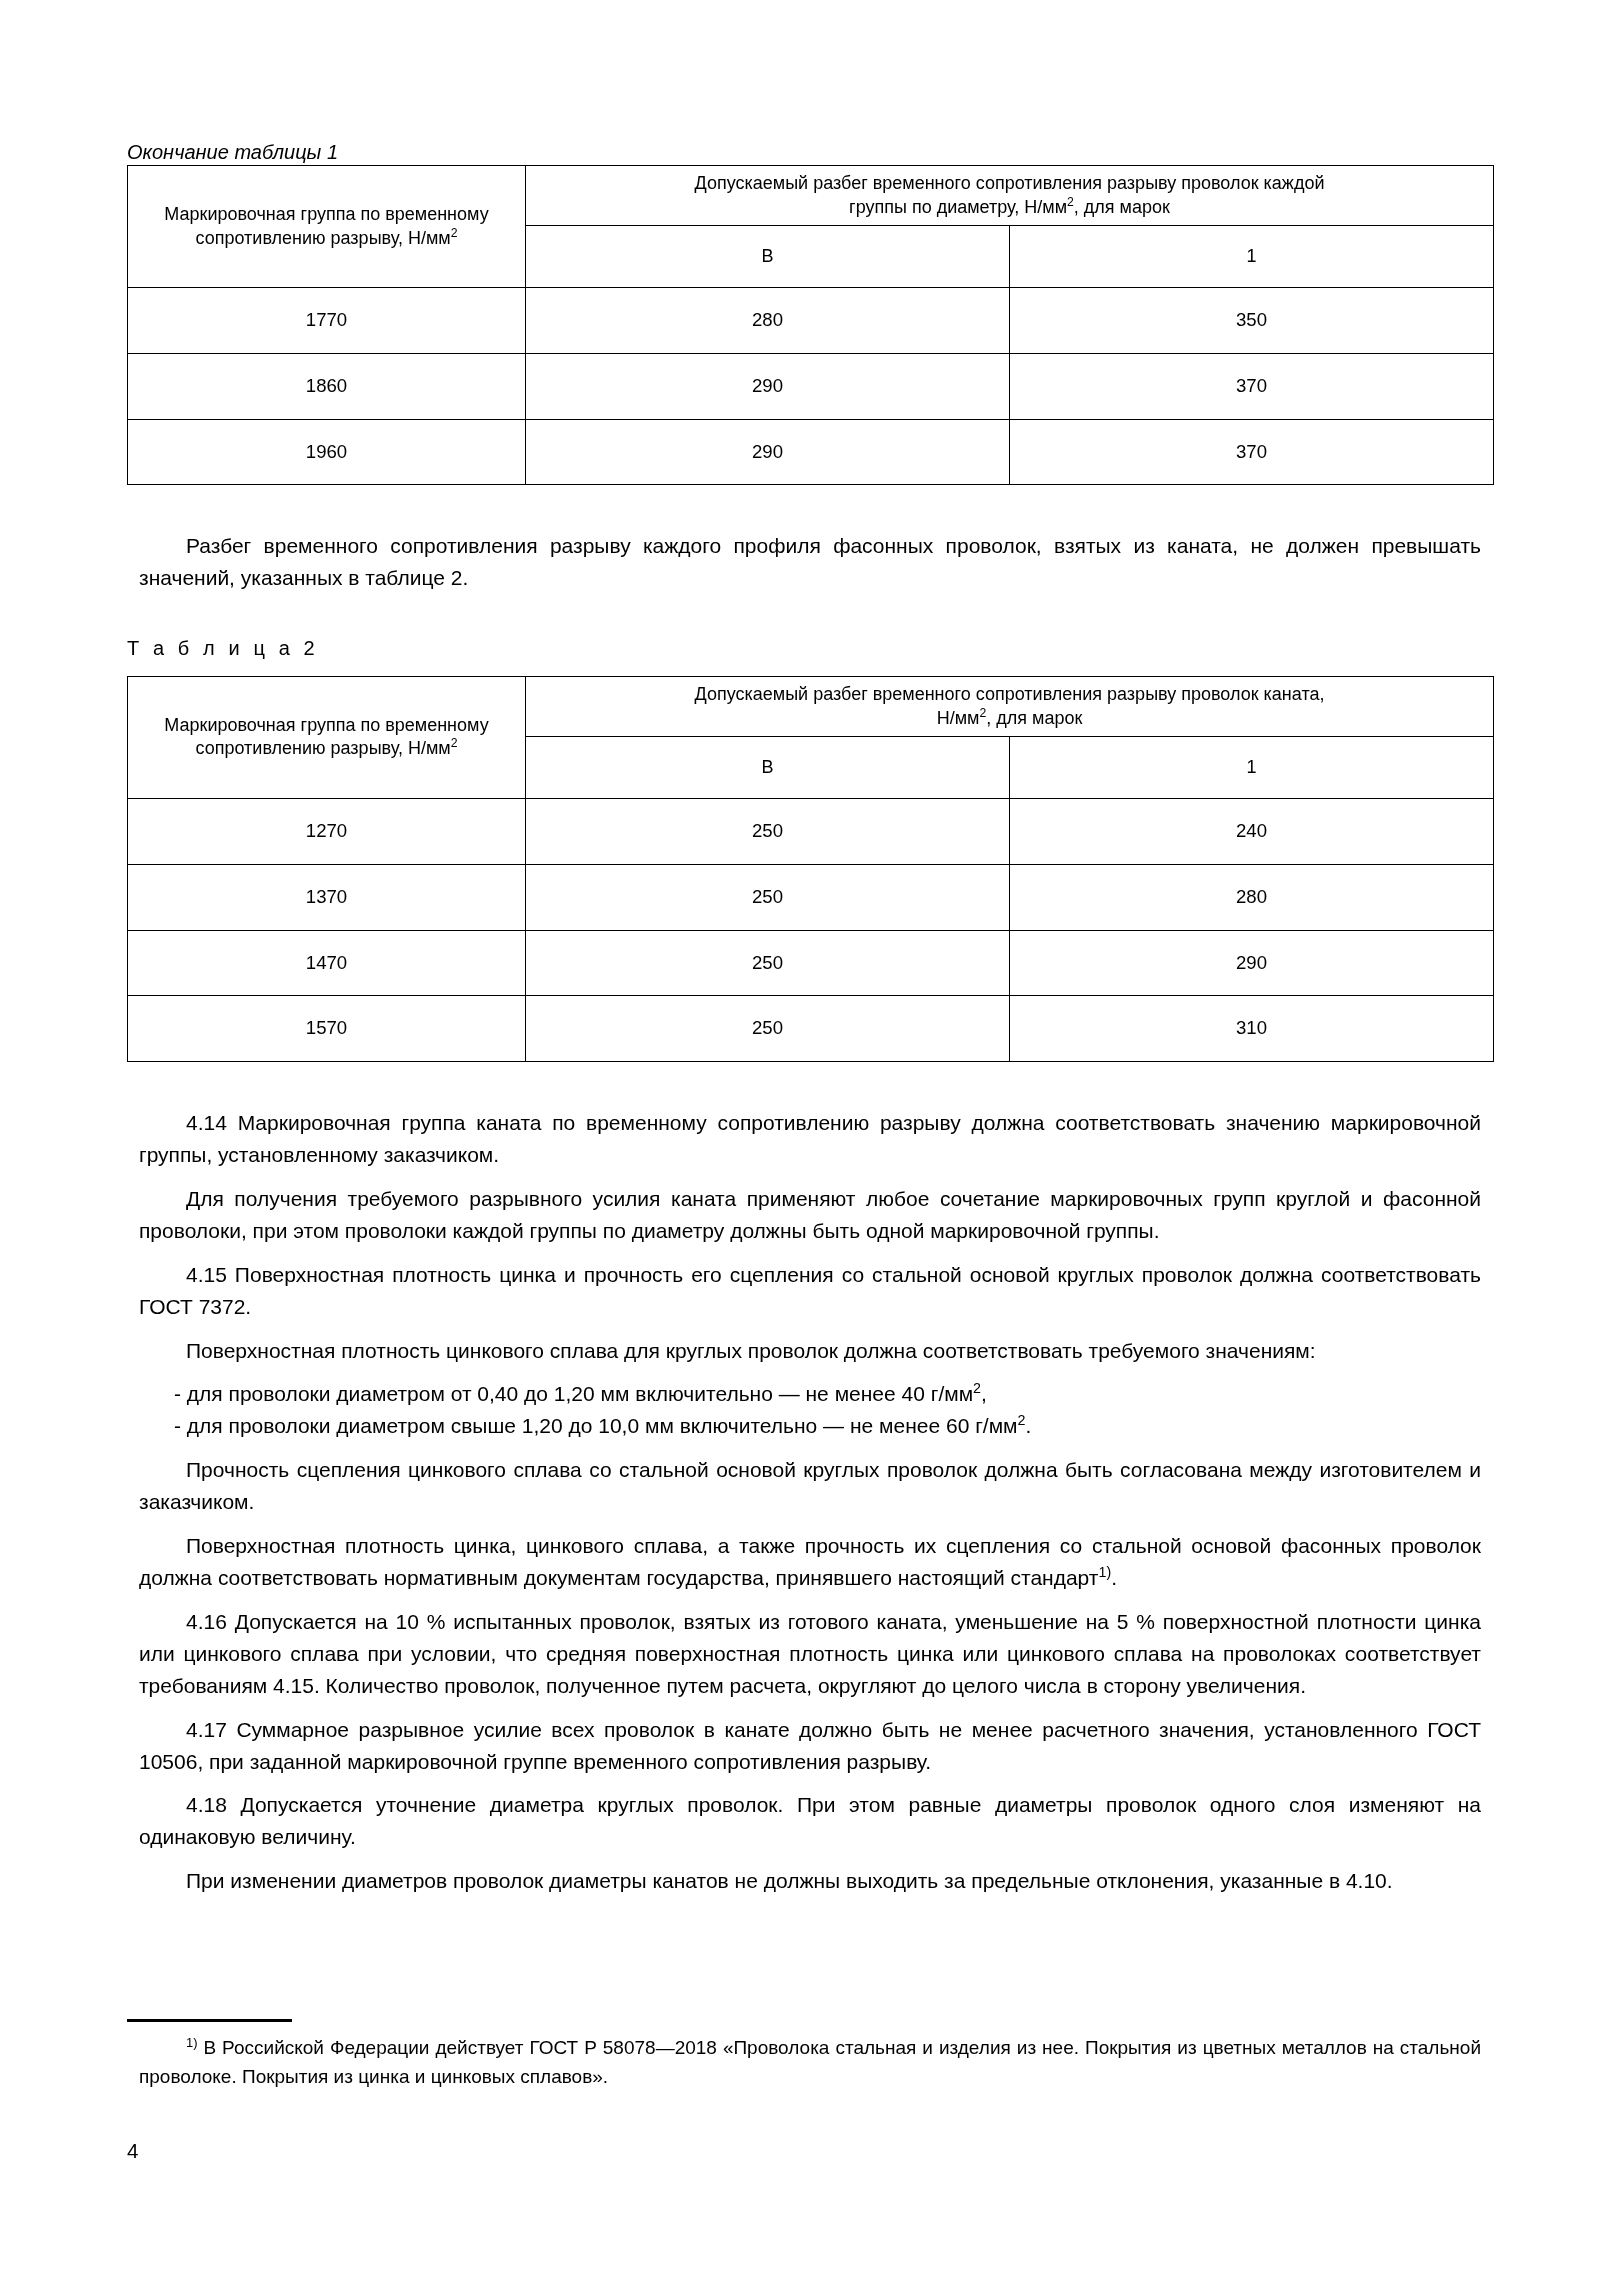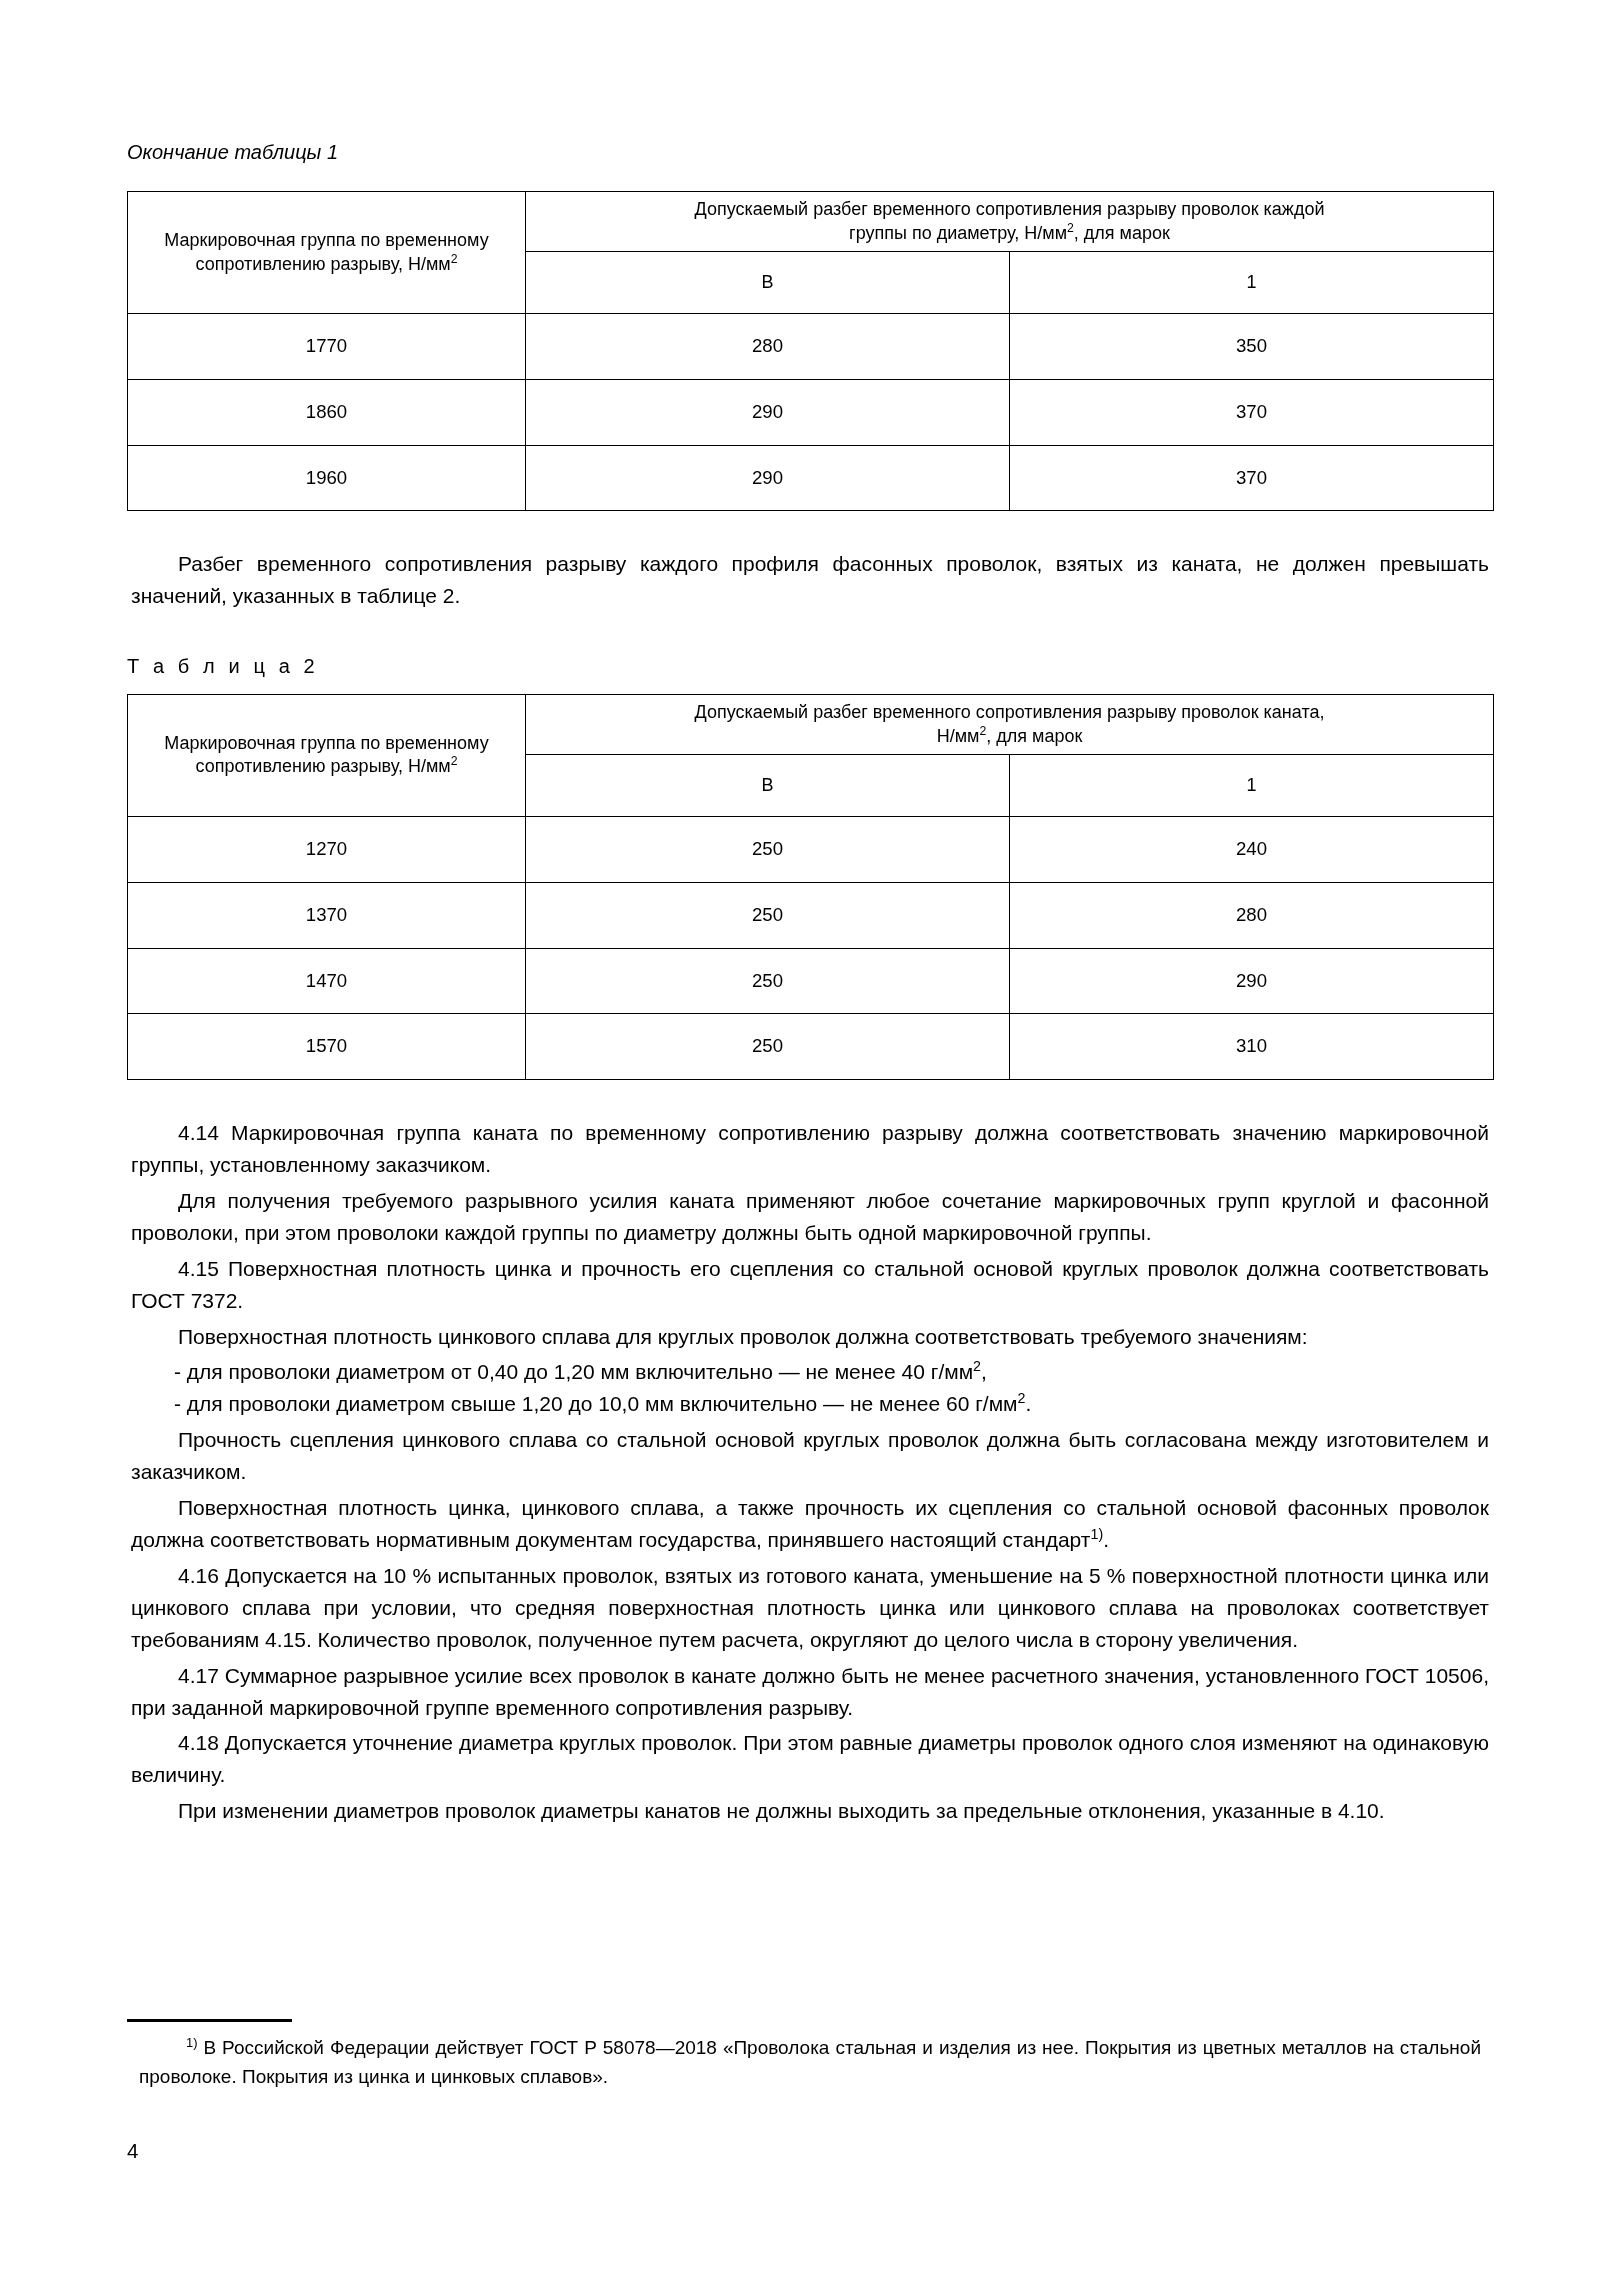--- a/index.html
+++ b/index.html
@@ -34,21 +34,21 @@
     font-weight: bold;
     letter-spacing: 0.2px;
     margin: 13.7px 0 0 0;
     line-height: 1.2;
   }
 
   
   .table-caption-italic {
     font-style: italic;
     font-size: 20px;
-    margin: 47px 0 27px 0;
+    margin: 47px 0 1px 0;
   }
   .table-caption-spaced {
     font-size: 20px;
     letter-spacing: 4.1px;
     margin: 43px 0 15.7px 0;
   }
 
   
   table.gost {
     border-collapse: collapse;
@@ -75,21 +75,21 @@
   .hdr-tall { height: 94px; }
   .hdr-sub { height: 49px; }
   sup { font-size: 0.68em; vertical-align: super; line-height: 0; }
 
   
   p.body {
     font-size: 21px;
     line-height: 1.52;
     text-align: justify;
     text-indent: 47px;
-    margin: 4px;
+    margin: 12px;
     hyphens: manual;
   }
   p.bullet {
     font-size: 21px;
     line-height: 1.52;
     text-align: left;
     text-indent: 47px;
     margin: 0;
   }
 

